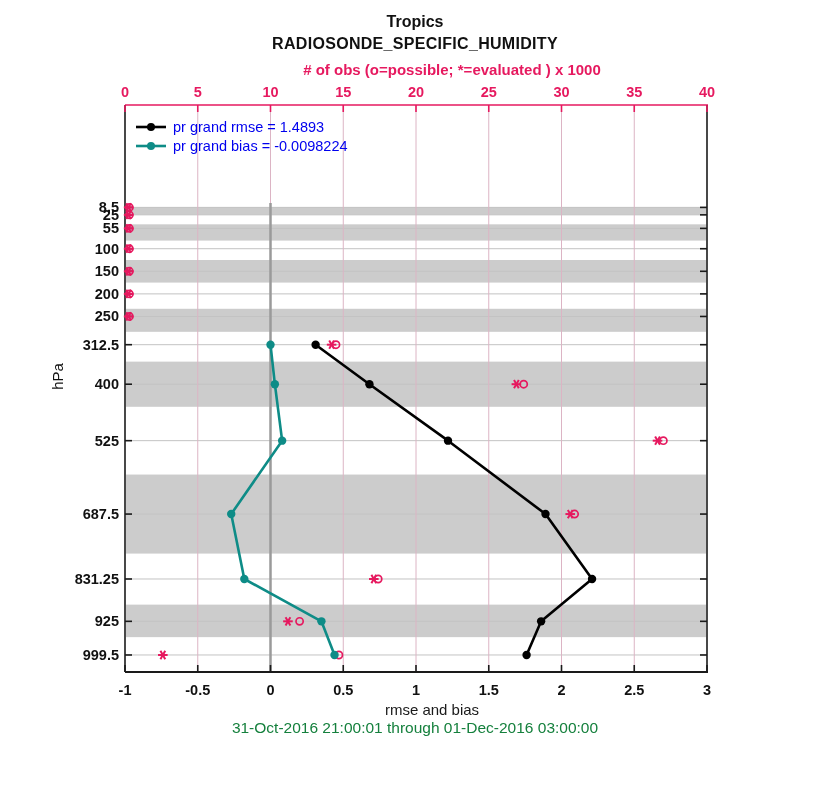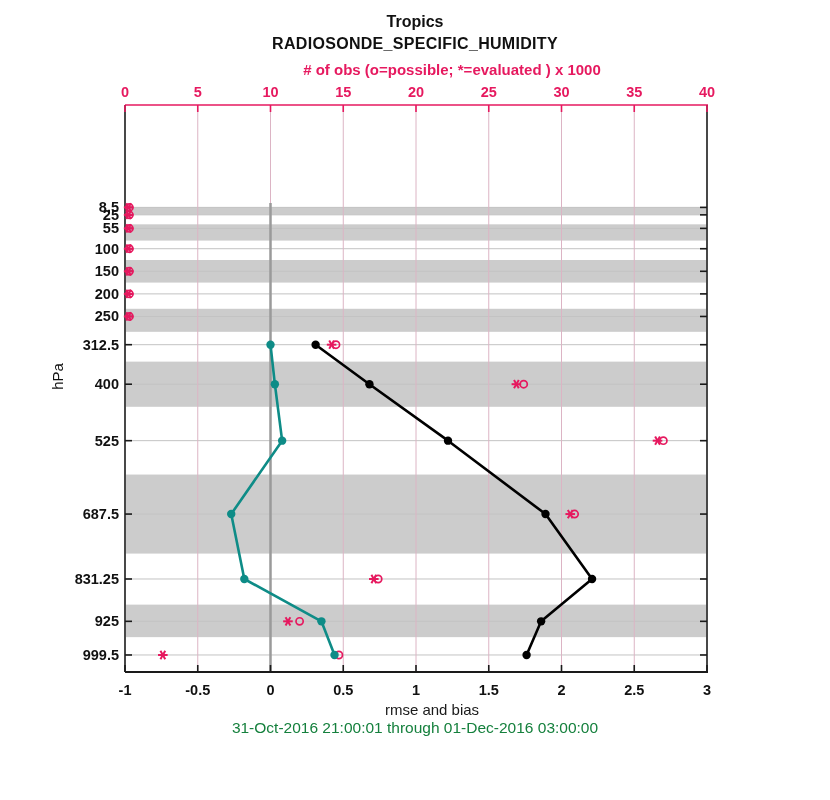--- a/index.html
+++ b/index.html
@@ -262,16 +262,32 @@
         <circle cx="526.5799999999999" cy="654.98417" r="4.2" fill="#000000"></circle>
       </g>
     </svg>
 
   <div class="abs ctr title2">RADIOSONDE_SPECIFIC_HUMIDITY</div>
   <div class="abs ctr title1">Tropics</div>
   <div class="abs ctr title3" id="obs-title" style="color: rgb(230, 25, 95);"># of obs (o=possible; *=evaluated ) x 1000</div>
 
   <div class="abs ylab">hPa</div>
 
+  <div class="abs legend">
+    <div class="lg-row">
+      <svg class="lg-sample" viewBox="0 0 30 10">
+        <line class="lg-line" x1="0" y1="5" x2="30" y2="5" stroke-width="2.6" stroke="#000000"></line>
+        <circle class="lg-dot" cx="15" cy="5" r="4" fill="#000000"></circle>
+      </svg>
+      <span class="lg-label" style="color: rgb(0, 0, 238);">pr grand rmse = 1.4893</span>
+    </div>
+    <div class="lg-row">
+      <svg class="lg-sample" viewBox="0 0 30 10">
+        <line class="lg-line" x1="0" y1="5" x2="30" y2="5" stroke-width="2.6" stroke="#0E8C87"></line>
+        <circle class="lg-dot" cx="15" cy="5" r="4" fill="#0E8C87"></circle>
+      </svg>
+      <span class="lg-label" style="color: rgb(0, 0, 238);">pr grand bias = -0.0098224</span>
+    </div>
+  </div>
 
   <div class="abs ctr xlab">rmse and bias</div>
   <div class="abs ctr daterange">31-Oct-2016 21:00:01 through 01-Dec-2016 03:00:00</div>
 </div>
 
 </body></html>

